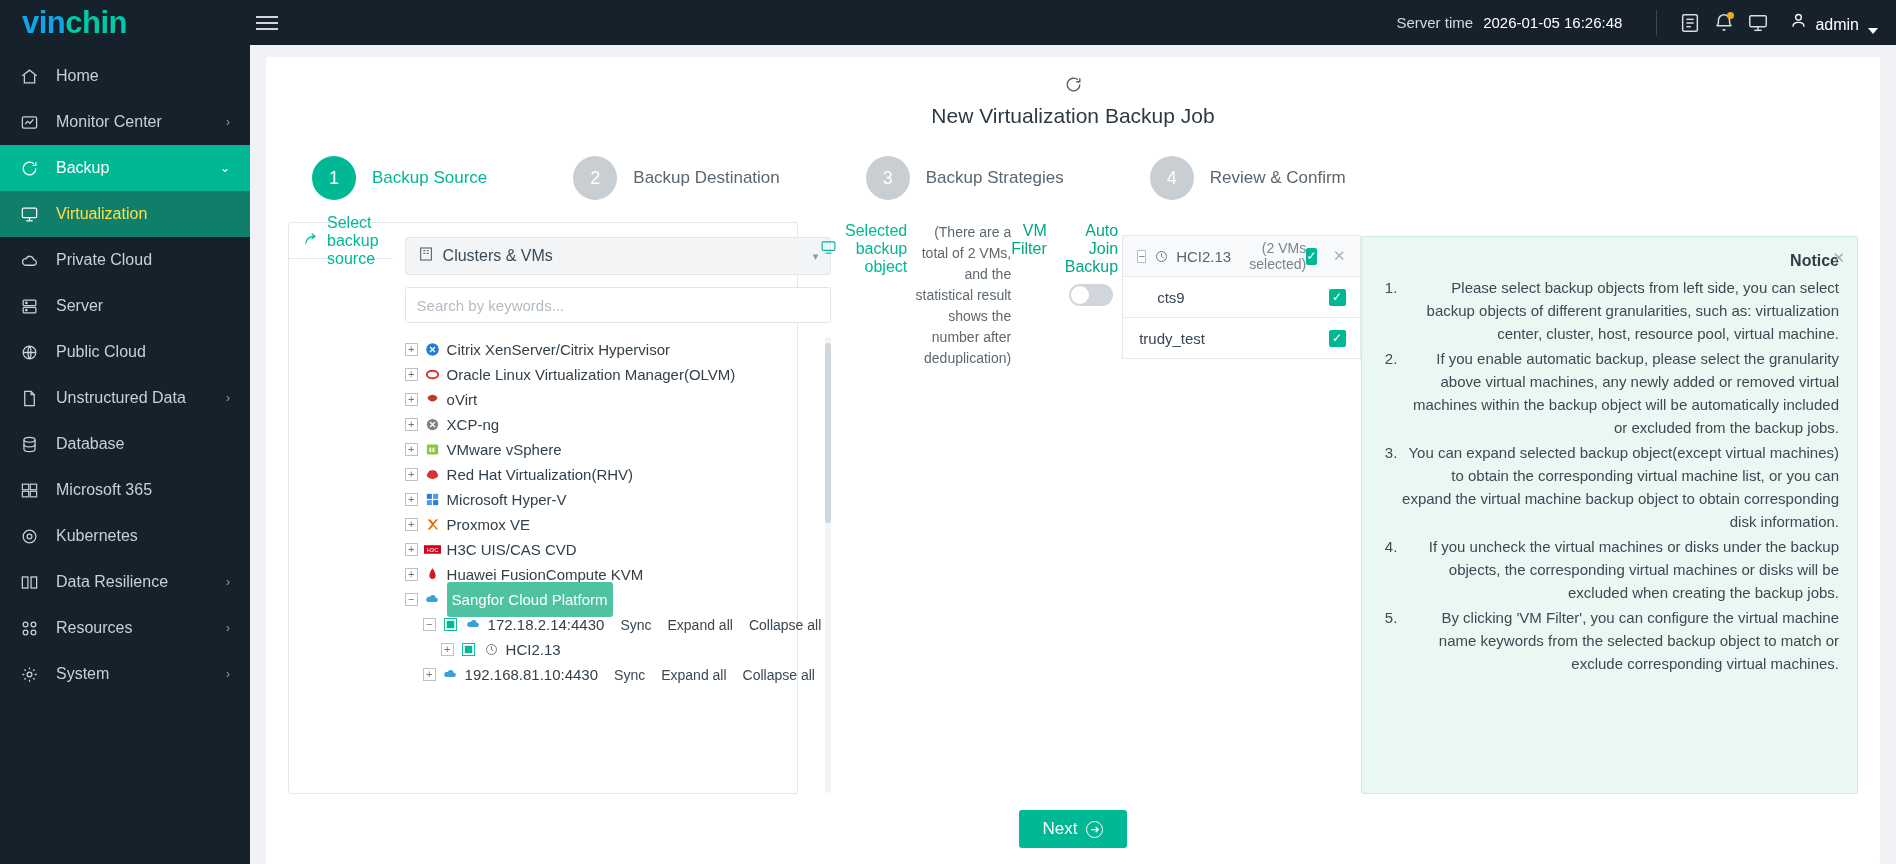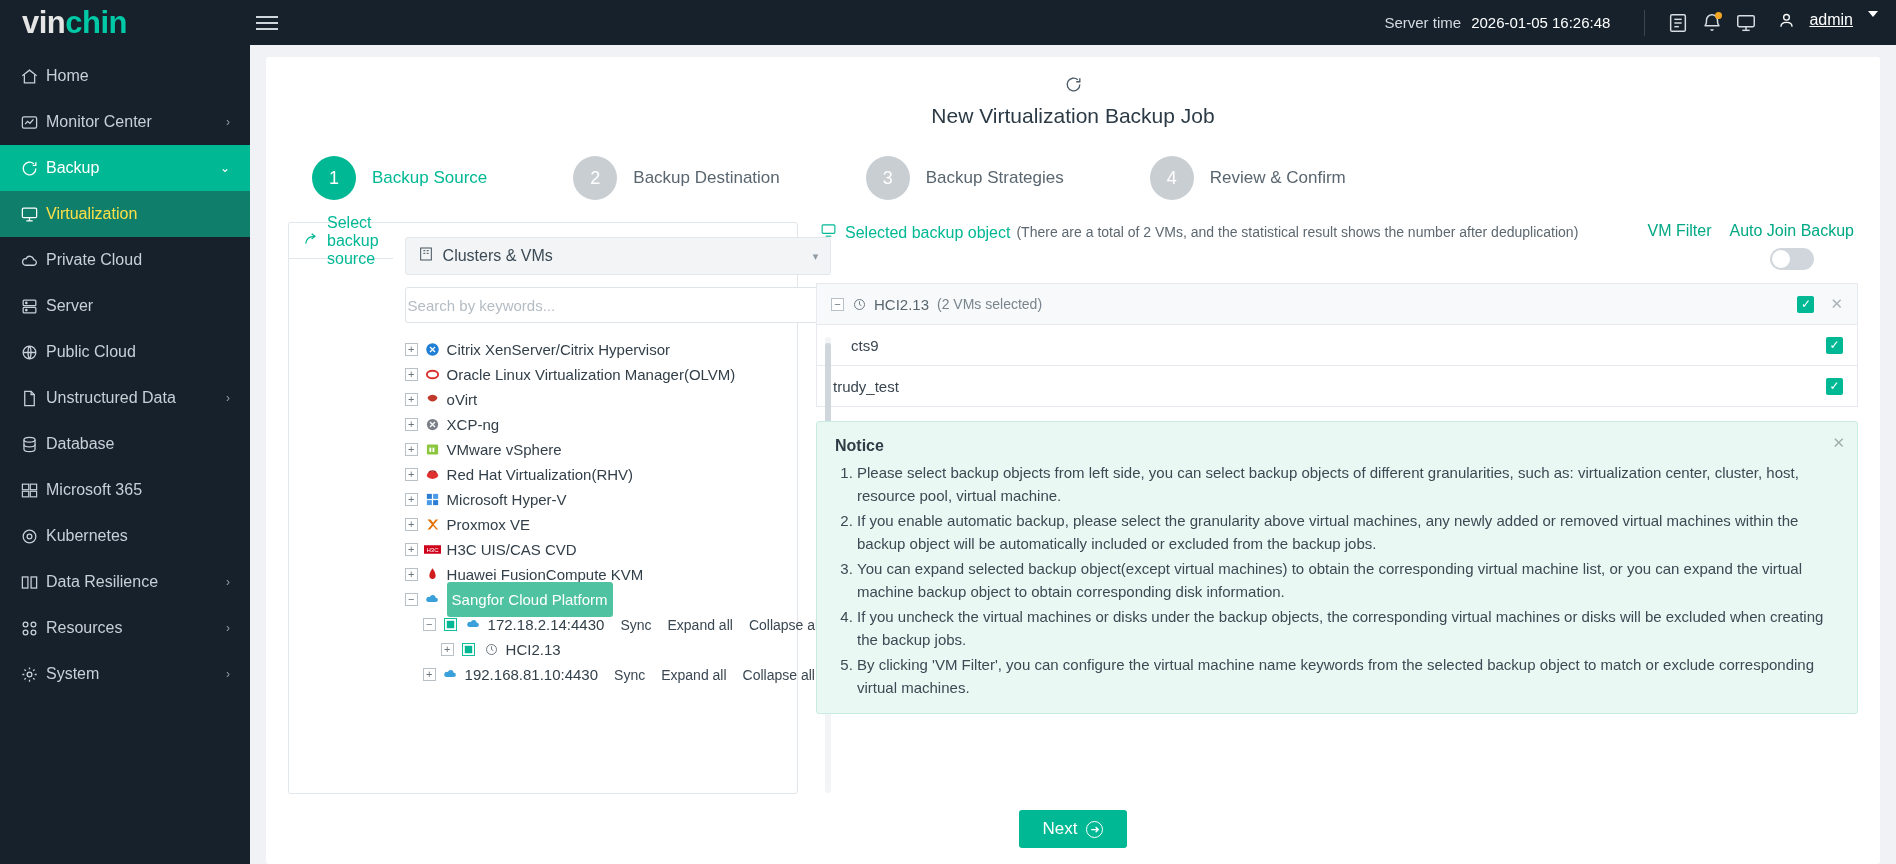--- a/index.html
+++ b/index.html
@@ -29,21 +29,21 @@
   }
   .brand {
     width: 250px;
     display: flex;
     align-items: center;
     padding-left: 22px;
     font-size: 31px;
     font-weight: bold;
     letter-spacing: -0.5px;
   }
-  .brand .vin { color: #e5e5e5; }
+  .brand .vin { color: #0ea5e9; }
   .brand .chin { color: #00c9a7; }
   .hamburger {
     margin-left: 6px;
     cursor: pointer;
     display: flex;
     flex-direction: column;
     gap: 4px;
     width: 22px;
   }
   .hamburger span {
@@ -70,22 +70,22 @@
     color: #d7dde2;
   }
   .tb-icon svg { display:block; }
   .badge-dot {
     position: absolute;
     top: 6px; right: 7px;
     width: 7px; height: 7px; border-radius: 50%;
     background: #f5a623;
   }
   .admin {
-    display: flex; align-items: flex-start; gap: 13px;
-    margin-left: 14px; cursor: pointer; font-size: 16px; text-decoration: underline;
+    display: flex; align-items: flex-end; gap: 7px;
+    margin-left: 14px; cursor: pointer; font-size: 16px;
   }
   .caret-down {
     width: 0; height: 0;
     border-left: 5px solid transparent;
     border-right: 5px solid transparent;
     border-top: 6px solid #ffffff;
     margin-left: 2px;
   }
   
   .body-wrap { display: flex; flex: 1 1 auto; min-height: 0; }
@@ -103,21 +103,21 @@
     display: flex;
     align-items: center;
     height: 46px;
     padding: 0 20px;
     cursor: pointer;
     position: relative;
   }
   .nav-item .ico {
     width: 26px; display: flex; align-items: center; color: #c8d0d8;
   }
-  .nav-item .lbl { }
+  .nav-item .lbl { margin-left: 10px; }
   .nav-item .chev {
     margin-left: auto;
     color: #8e9aa4;
     font-size: 12px;
   }
   .nav-item.active {
     background: #00b894;
     color: #ffffff;
   }
   .nav-item.active .ico, .nav-item.active .chev { color: #ffffff; }
@@ -198,21 +198,21 @@
     gap: 9px;
     cursor: pointer;
   }
   .select-box .chev { margin-left: auto; color: #8e9aa4; font-size: 11px;}
   .search-input {
     margin-top: 12px;
     height: 36px;
     border: 1px solid #dfe4e8;
     border-radius: 3px;
     width: 100%;
-    padding: 0 2px;
+    padding: 0 11px;
     font-size: 15px;
     color: #0c4a6e;
     outline: none;
     font-family: "Liberation Sans", sans-serif;
   }
   .search-input::placeholder { color: #b4bcc3; }
   .tree {
     margin-top: 14px;
     overflow: hidden;
     position: relative;
@@ -247,21 +247,21 @@
   .scrollbar {
     position: absolute; right: 0; top: 0;
     width: 6px; height: 100%;
     background: #f2f4f6; border-radius: 3px;
   }
   .scrollbar .thumb {
     position: absolute; top: 6px; left: 0; width: 6px; height: 180px;
     background: #cfd6dc; border-radius: 3px;
   }
   
-  .col-right { flex: 1 1 auto; min-width: 0; display: flex; flex-direction: column; }
+  .col-right { flex: 1 1 auto; min-width: 0; display: flex; flex-direction: row; text-align: right; }
   .right-head {
     display: flex; align-items: flex-start; padding: 0 4px 0 4px;
     font-size: 16px;
   }
   .right-head .title { color: #00b894; display: flex; align-items: center; gap: 8px; }
   .right-head .note { color: #5d6870; font-size: 14px; margin-left: 6px; max-width: 660px; line-height: 21px;}
   .right-head .right-acts { margin-left: auto; display: flex; align-items: flex-start; gap: 18px; }
   .link-btn { color: #00a884; cursor: pointer; font-size: 16px; }
   .toggle {
     margin-top: 8px;

